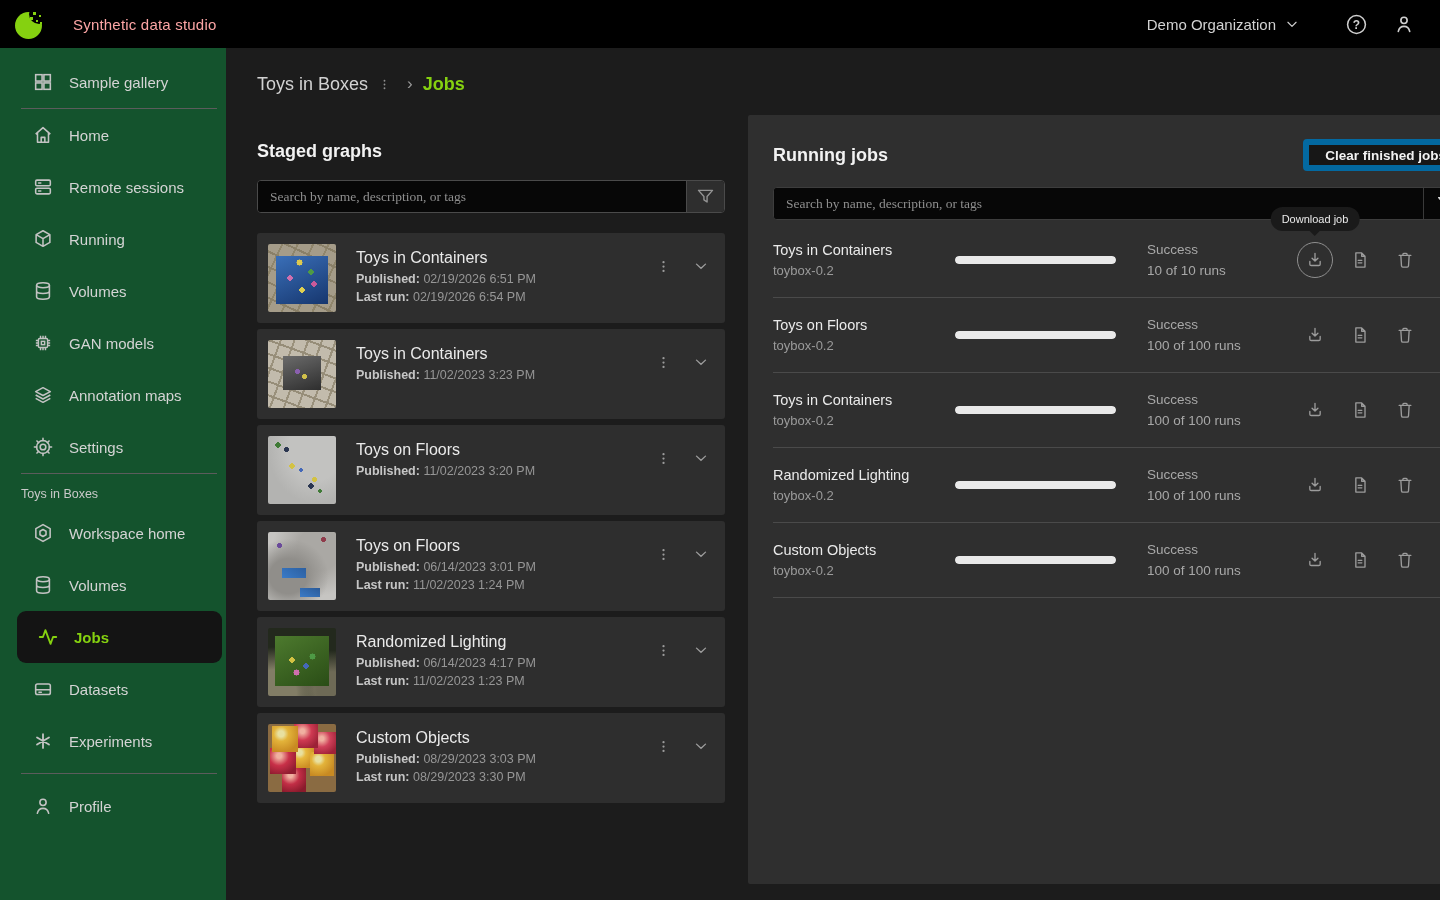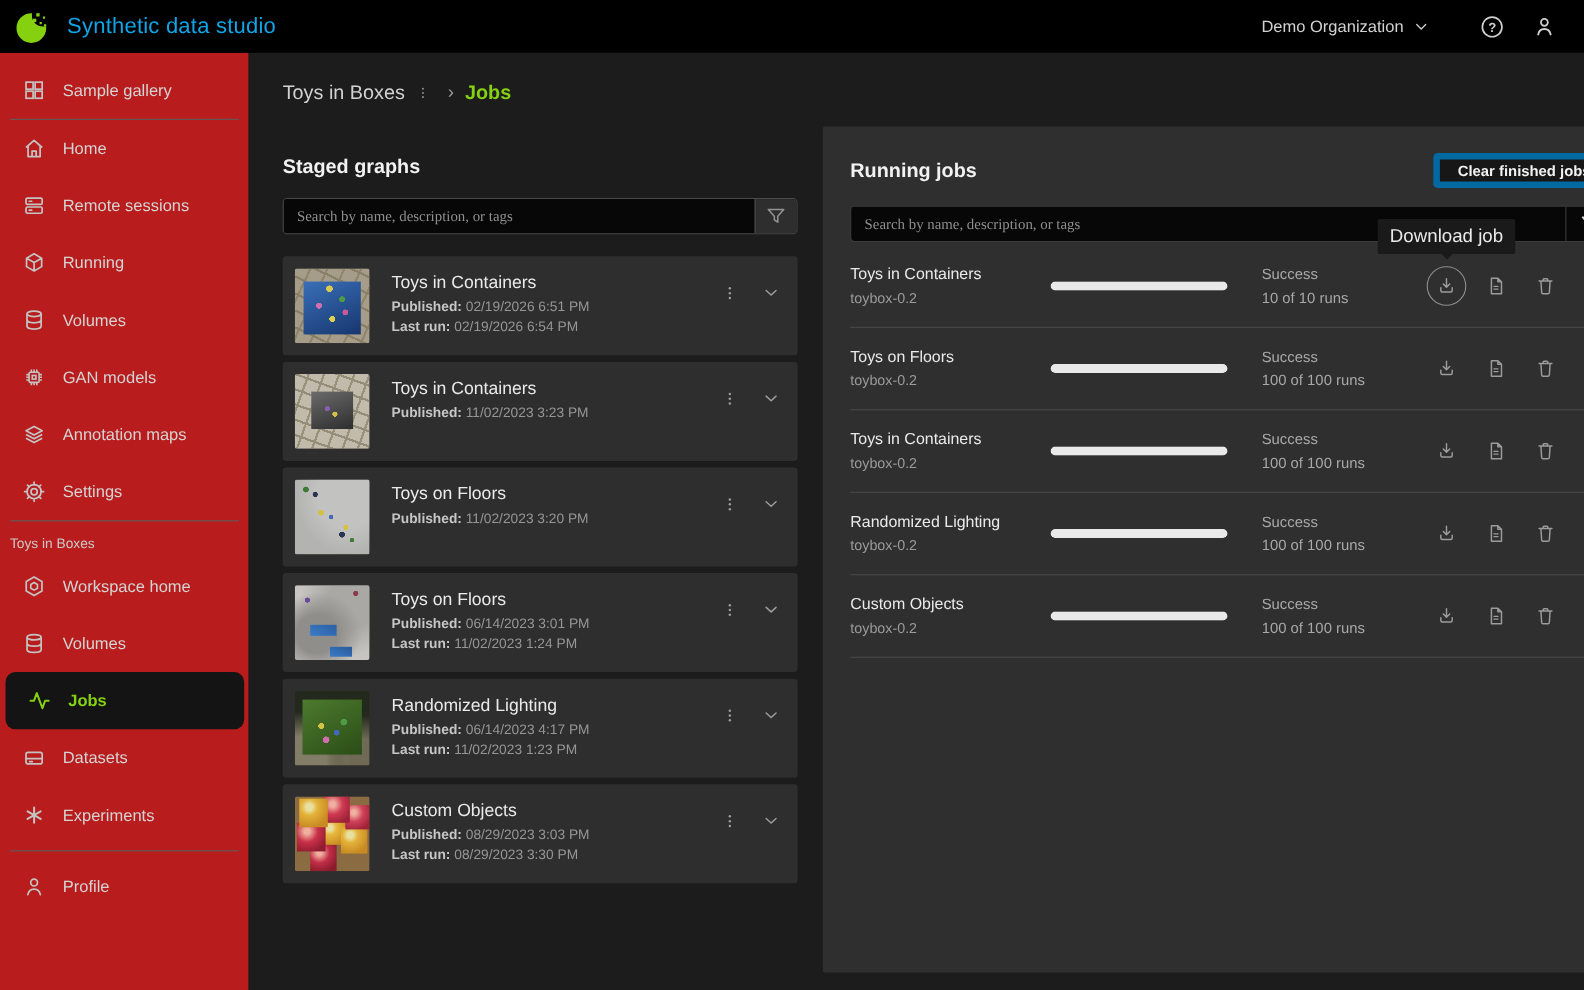--- a/index.html
+++ b/index.html
@@ -11,29 +11,29 @@
   .topbar { position:absolute; top:0; left:0; width:1440px; height:48px; background:#000;
     display:flex; align-items:center; z-index:30; }
   .logo { position:relative; width:30px; height:30px; margin-left:15px; }
   .logo .disc { position:absolute; left:0; bottom:0; width:27px; height:27px; border-radius:50%; background:#85d110; }
   .logo .bite { position:absolute; right:-4px; top:-5px; width:20px; height:20px; border-radius:50%; background:#000; }
   .logo .px { position:absolute; background:#85d110; }
   .p1{width:3px;height:3px;right:9px;top:3px;} .p2{width:2px;height:2px;right:4px;top:6px;}
   .p3{width:3px;height:3px;right:12px;top:8px;} .p4{width:2px;height:2px;right:7px;top:11px;}
   .p5{width:3px;height:3px;right:13px;top:13px;} .p6{width:2px;height:2px;right:16px;top:5px;}
   .p7{width:2px;height:2px;right:3px;top:13px;}
-  .app-title { color:#0ea5e9; font-size:20px; margin-left:16px; letter-spacing:.2px; }
+  .app-title { color:#fca5a5; font-size:15px; margin-left:28px; letter-spacing:.2px; }
   .topbar-right { margin-left:auto; display:flex; align-items:center; color:#d2d2d2; }
   .org { display:flex; align-items:center; gap:8px; font-size:15px; cursor:pointer; }
   .topbar-icon { width:24px; height:24px; color:#cfcfcf; display:flex; align-items:center; justify-content:center; cursor:pointer; }
   .help-btn { margin-left:44px; }
   .profile-btn { margin-left:24px; margin-right:24px; }
 
   
-  .sidebar { position:absolute; top:48px; left:0; width:226px; height:852px; background:#b91c1c; padding-top:8px; }
+  .sidebar { position:absolute; top:48px; left:0; width:226px; height:852px; background:#14532d; padding-top:8px;padding-left:12px; }
   .nav-item { height:52px; display:flex; align-items:center; color:#d4d4d4; font-size:15px; cursor:pointer; }
   .nav-item .nicon { width:24px; height:24px; margin-left:19px; margin-right:14px; color:#c3c3c3; flex:none;
     display:flex; align-items:center; justify-content:center; }
   .nav-item.active { background:#141414; border-radius:9px; margin:0 4px 0 5px; color:#85d110; }
   .nav-item.active .nicon { color:#85d110; }
   .sb-divider { height:1px; background:#5c5c5c; margin:0 9px; border:none; }
   .ws-label { color:#c9c9c9; font-size:12.5px; padding:13px 0 6px 9px; }
 
   
   .main { position:absolute; top:48px; left:226px; width:1214px; height:852px; background:#1c1c1c; }
@@ -156,21 +156,21 @@
   .job-name { color:#eaeaea; font-size:14.5px; }
   .job-graph { color:#9a9a9a; font-size:13px; margin-top:5px; }
   .job-progress { width:192px; flex:none; }
   .progress-track { width:161px; height:8px; border-radius:4px; background:rgba(255,255,255,.12); overflow:hidden; }
   .progress-fill { height:8px; border-radius:4px; background:#e9e9e9; }
   .job-status { width:150px; flex:none; color:#a8a8a8; font-size:13.5px; line-height:21px; }
   .job-actions { margin-left:auto; width:186px; display:flex; justify-content:space-between; align-items:center; }
   .job-actions .icon-btn { width:36px; height:36px; }
   .icon-btn.ring { border:1px solid #8f8f8f; border-radius:50%; position:relative; }
   .tooltip { position:absolute; bottom:46px; left:50%; transform:translateX(-50%);
-    background:#1a1a1a; color:#eaeaea; font-size:17px; padding:6px 11px; border-radius:2px;
+    background:#1a1a1a; color:#eaeaea; font-size:11px; padding:6px 11px; border-radius:12px;
     white-space:nowrap; z-index:10; }
   .tooltip::after { content:""; position:absolute; top:100%; left:50%; margin-left:-5px;
     border:5px solid transparent; border-top-color:#1a1a1a; }
 </style>
 </head>
 <body>
 
 <div class="app">
 
   <header class="topbar">

